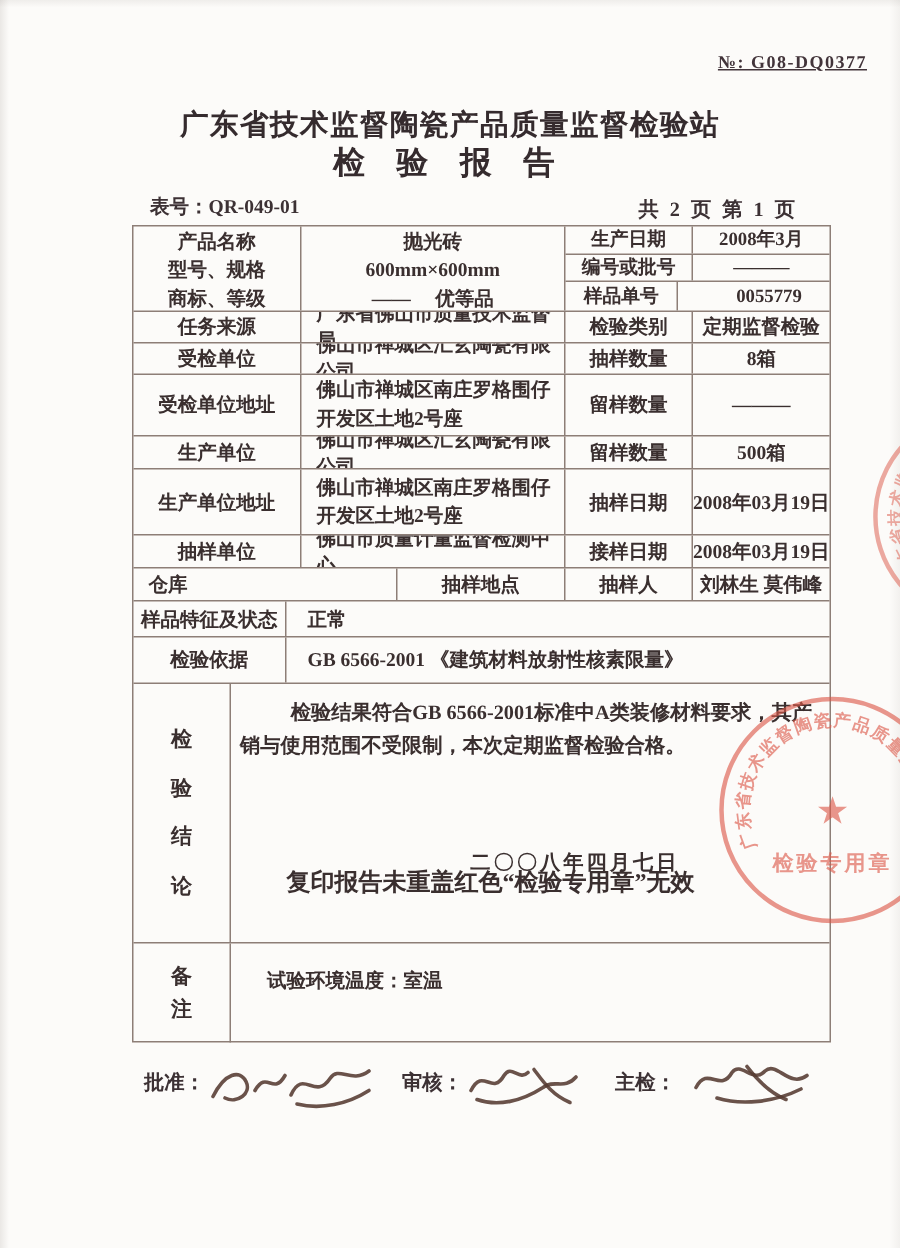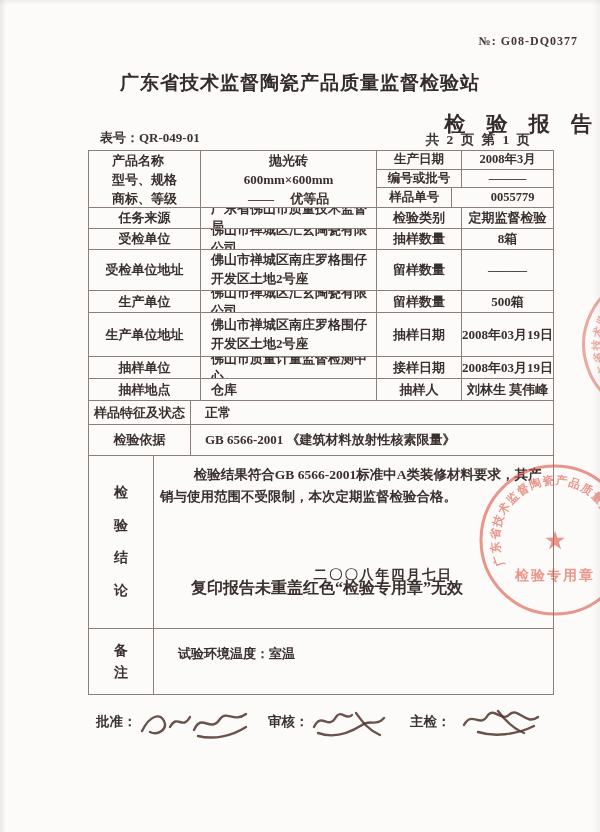--- a/index.html
+++ b/index.html
@@ -10,36 +10,36 @@
     color:#3c3134;
   }
   .page { position:absolute; inset:0; width:600px; height:832px;
     background:
       linear-gradient(90deg, rgba(125,115,108,0.14), rgba(125,115,108,0) 6px),
       linear-gradient(180deg, rgba(125,115,108,0.10), rgba(125,115,108,0) 5px),
       linear-gradient(270deg, rgba(125,115,108,0.08), rgba(125,115,108,0) 7px),
       #fcfbf9;
   }
   .report-no { position:absolute; top:34px; right:22px; font-size:12px; font-weight:bold;
-    letter-spacing:1px; color:#42343a; }
+    letter-spacing:1px; color:#42343a;text-decoration:underline; }
   .title1 { position:absolute; top:70px; left:0; width:100%; text-align:center;
     font-size:19px; font-weight:bold; color:#352b2e; letter-spacing:1px; }
-  .title2 { position:absolute; top:94px; left:0; width:100%; text-align:right;
-    font-size:21px; font-weight:bold; color:#352b2e; letter-spacing:8px;margin-top:16px; }
+  .title2 { position:absolute; top:94px; left:0; width:100%; text-align:center;
+    font-size:21px; font-weight:bold; color:#352b2e; letter-spacing:8px; }
   .meta-row { position:absolute; top:129px; left:88px; width:466px; height:18px; }
   .form-no { position:absolute; left:12px; top:0; font-size:13px; font-weight:bold; }
   .page-info { position:absolute; right:22px; top:2px; font-size:13.5px; font-weight:bold; letter-spacing:2px; }
 
   .rtable { position:absolute; left:88px; top:150px; width:466px; height:545px;
     border:1px solid #8d7e77; font-size:13px; font-weight:bold; color:#3a2f2f; }
   .tr { display:flex; width:100%; border-bottom:1px solid #8d7e77; }
   .tr:last-child { border-bottom:none; }
   .td { border-right:1px solid #8d7e77; display:flex; align-items:center; overflow:hidden; }
   .td:last-child { border-right:none; }
-  .c1 { width:112px; justify-content:center; text-align:left; }
+  .c1 { width:112px; justify-content:center; text-align:center; }
   .c2 { width:176px; padding-left:10px; }
   .c3 { width:85px;  justify-content:center; text-align:center; }
   .c4 { width:91px;  justify-content:center; }
   .stack { display:flex; flex-direction:column; justify-content:center; line-height:19px; }
   .c2 .stack { align-items:center; width:100%; padding-right:10px; }
   .subcol { display:flex; flex-direction:column; width:176px; }
   .subrow { display:flex; height:19px; border-bottom:1px solid #8d7e77; }
   .subrow:last-child { border-bottom:none;gap:20px; }
   .subrow .c3 { width:85px; font-size:12.5px; }
   .subrow .c4 { width:91px; font-size:12.5px; }
@@ -141,22 +141,22 @@
       <div class="td c3">抽样日期</div>
       <div class="td c4">2008年03月19日</div>
     </div>
     <div class="tr" style="height:22px">
       <div class="td c1">抽样单位</div>
       <div class="td c2">佛山市质量计量监督检测中心</div>
       <div class="td c3">接样日期</div>
       <div class="td c4">2008年03月19日</div>
     </div>
     <div class="tr" style="height:22px">
+      <div class="td c2">仓库</div>
       <div class="td c1">抽样地点</div>
-      <div class="td c2">仓库</div>
       <div class="td c3">抽样人</div>
       <div class="td c4">刘林生 莫伟峰</div>
     </div>
 
     <div class="tr" style="height:24px">
       <div class="td lab9">样品特征及状态</div>
       <div class="td val9">正常</div>
     </div>
     <div class="tr" style="height:31px">
       <div class="td lab9">检验依据</div>

